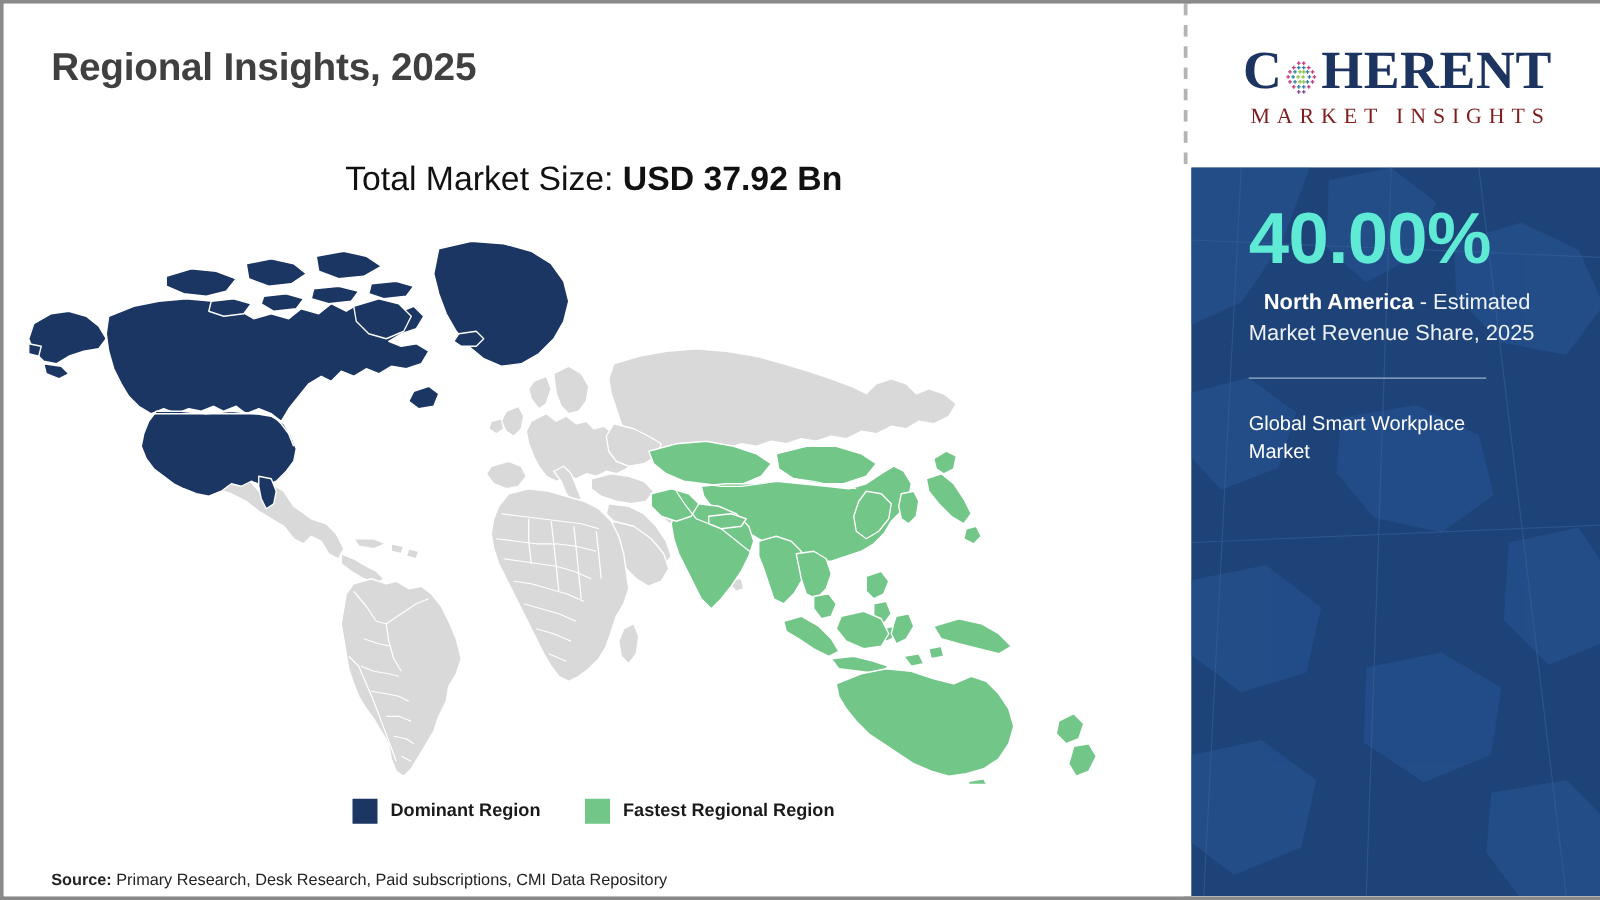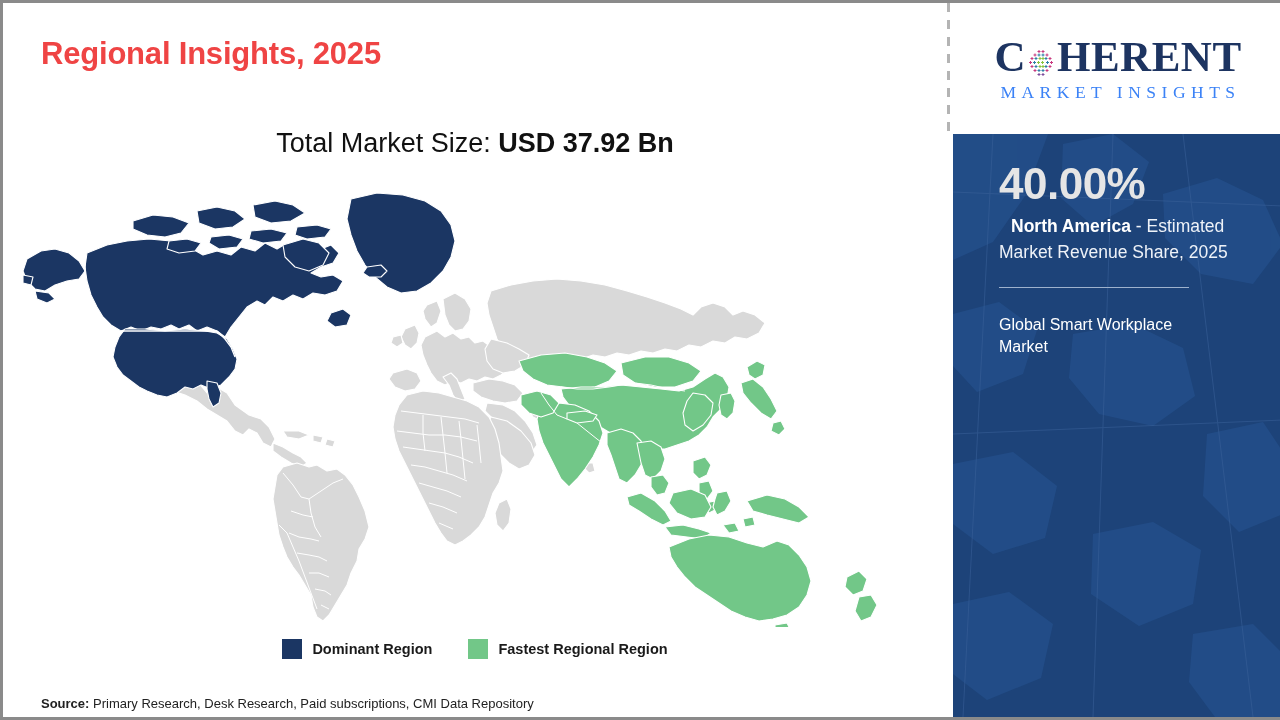--- a/index.html
+++ b/index.html
@@ -29,21 +29,21 @@
     left: 0; top: 0;
     width: 944px; height: 714px;
     background: #ffffff;
   }
 
   #page-title {
     position: absolute;
     left: 38px; top: 33px;
     font-size: 31px;
     font-weight: bold;
-    color: #ef4444;
+    color: #404040;
     letter-spacing: -0.2px;
   }
 
   #market-size-line {
     position: absolute;
     left: 0; top: 125px;
     width: 944px;
     text-align: center;
     font-size: 27px;
     color: #111111;
@@ -140,21 +140,21 @@
   #logo-globe {
     display: inline-block;
     width: 30px; height: 30px;
     margin: 0 1px 0 0;
     position: relative;
     top: 2px;
   }
   #logo-subtitle {
     font-family: "Liberation Serif", serif;
     font-size: 17.5px;
-    color: #3b82f6;
+    color: #7f1d1d;
     letter-spacing: 5.5px;
     margin-top: 4px;
     padding-left: 5px;
   }
 
   #panel-body {
     position: absolute;
     left: 0; top: 131px;
     width: 330px; height: 583px;
     background: #1d4379;
@@ -164,23 +164,23 @@
     position: absolute;
     inset: 0;
     opacity: 1;
   }
   #panel-content {
     position: relative;
     padding: 27px 26px 0 46px;
   }
 
   #share-percent {
-    font-size: 44px;
+    font-size: 58px;
     font-weight: bold;
-    color: #e5e5e5;
+    color: #5eead4;
     line-height: 1.05;
     letter-spacing: -0.5px;
   }
   #share-caption {
     margin-top: 7px;
     font-size: 17.5px;
     color: #eef2f8;
     line-height: 1.45;
     max-width: 262px;
   }

